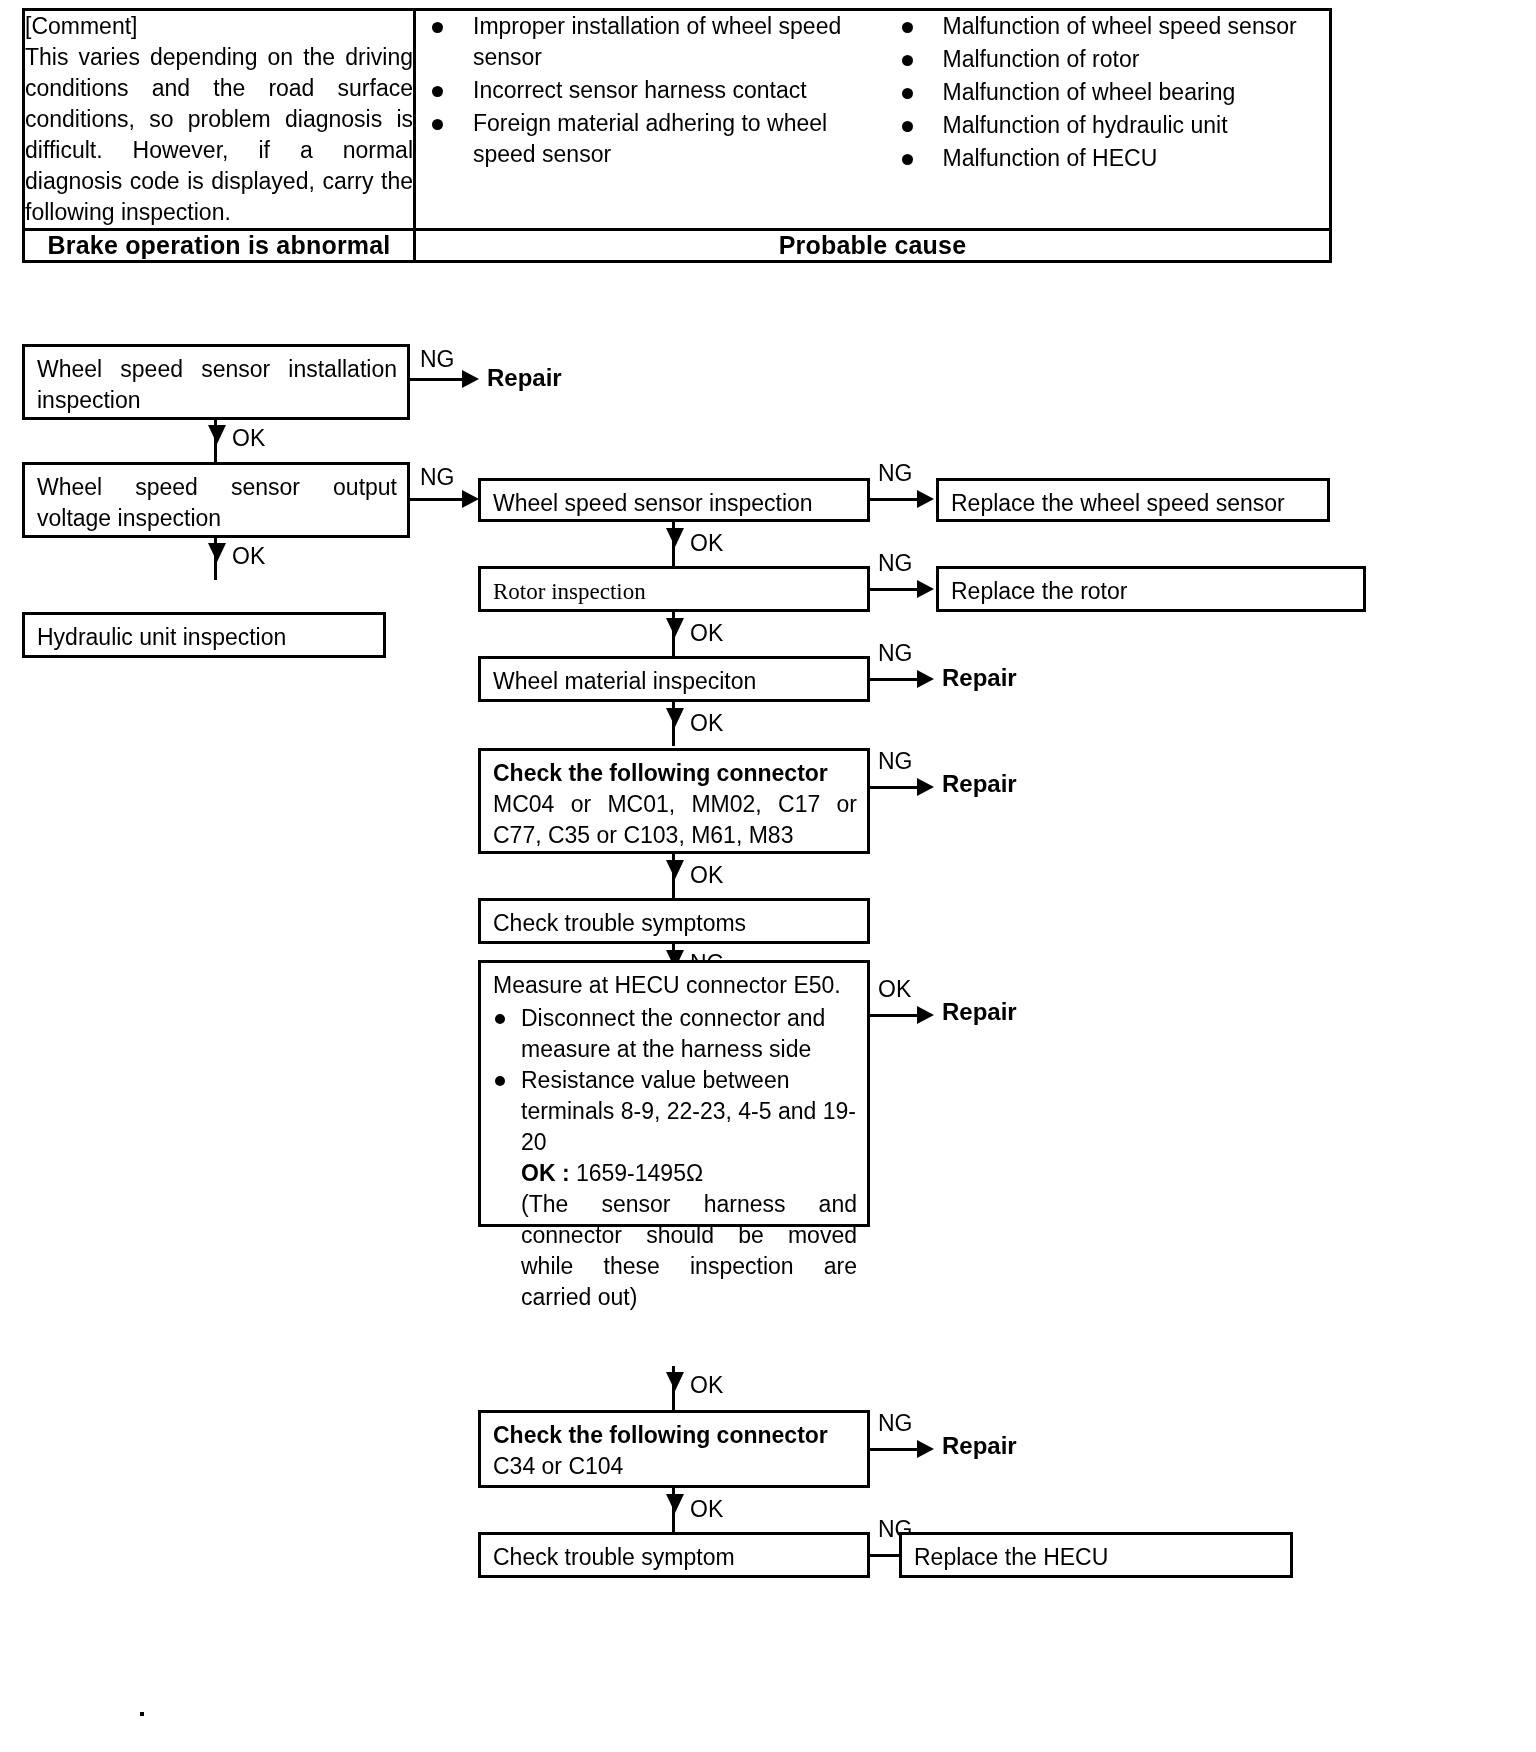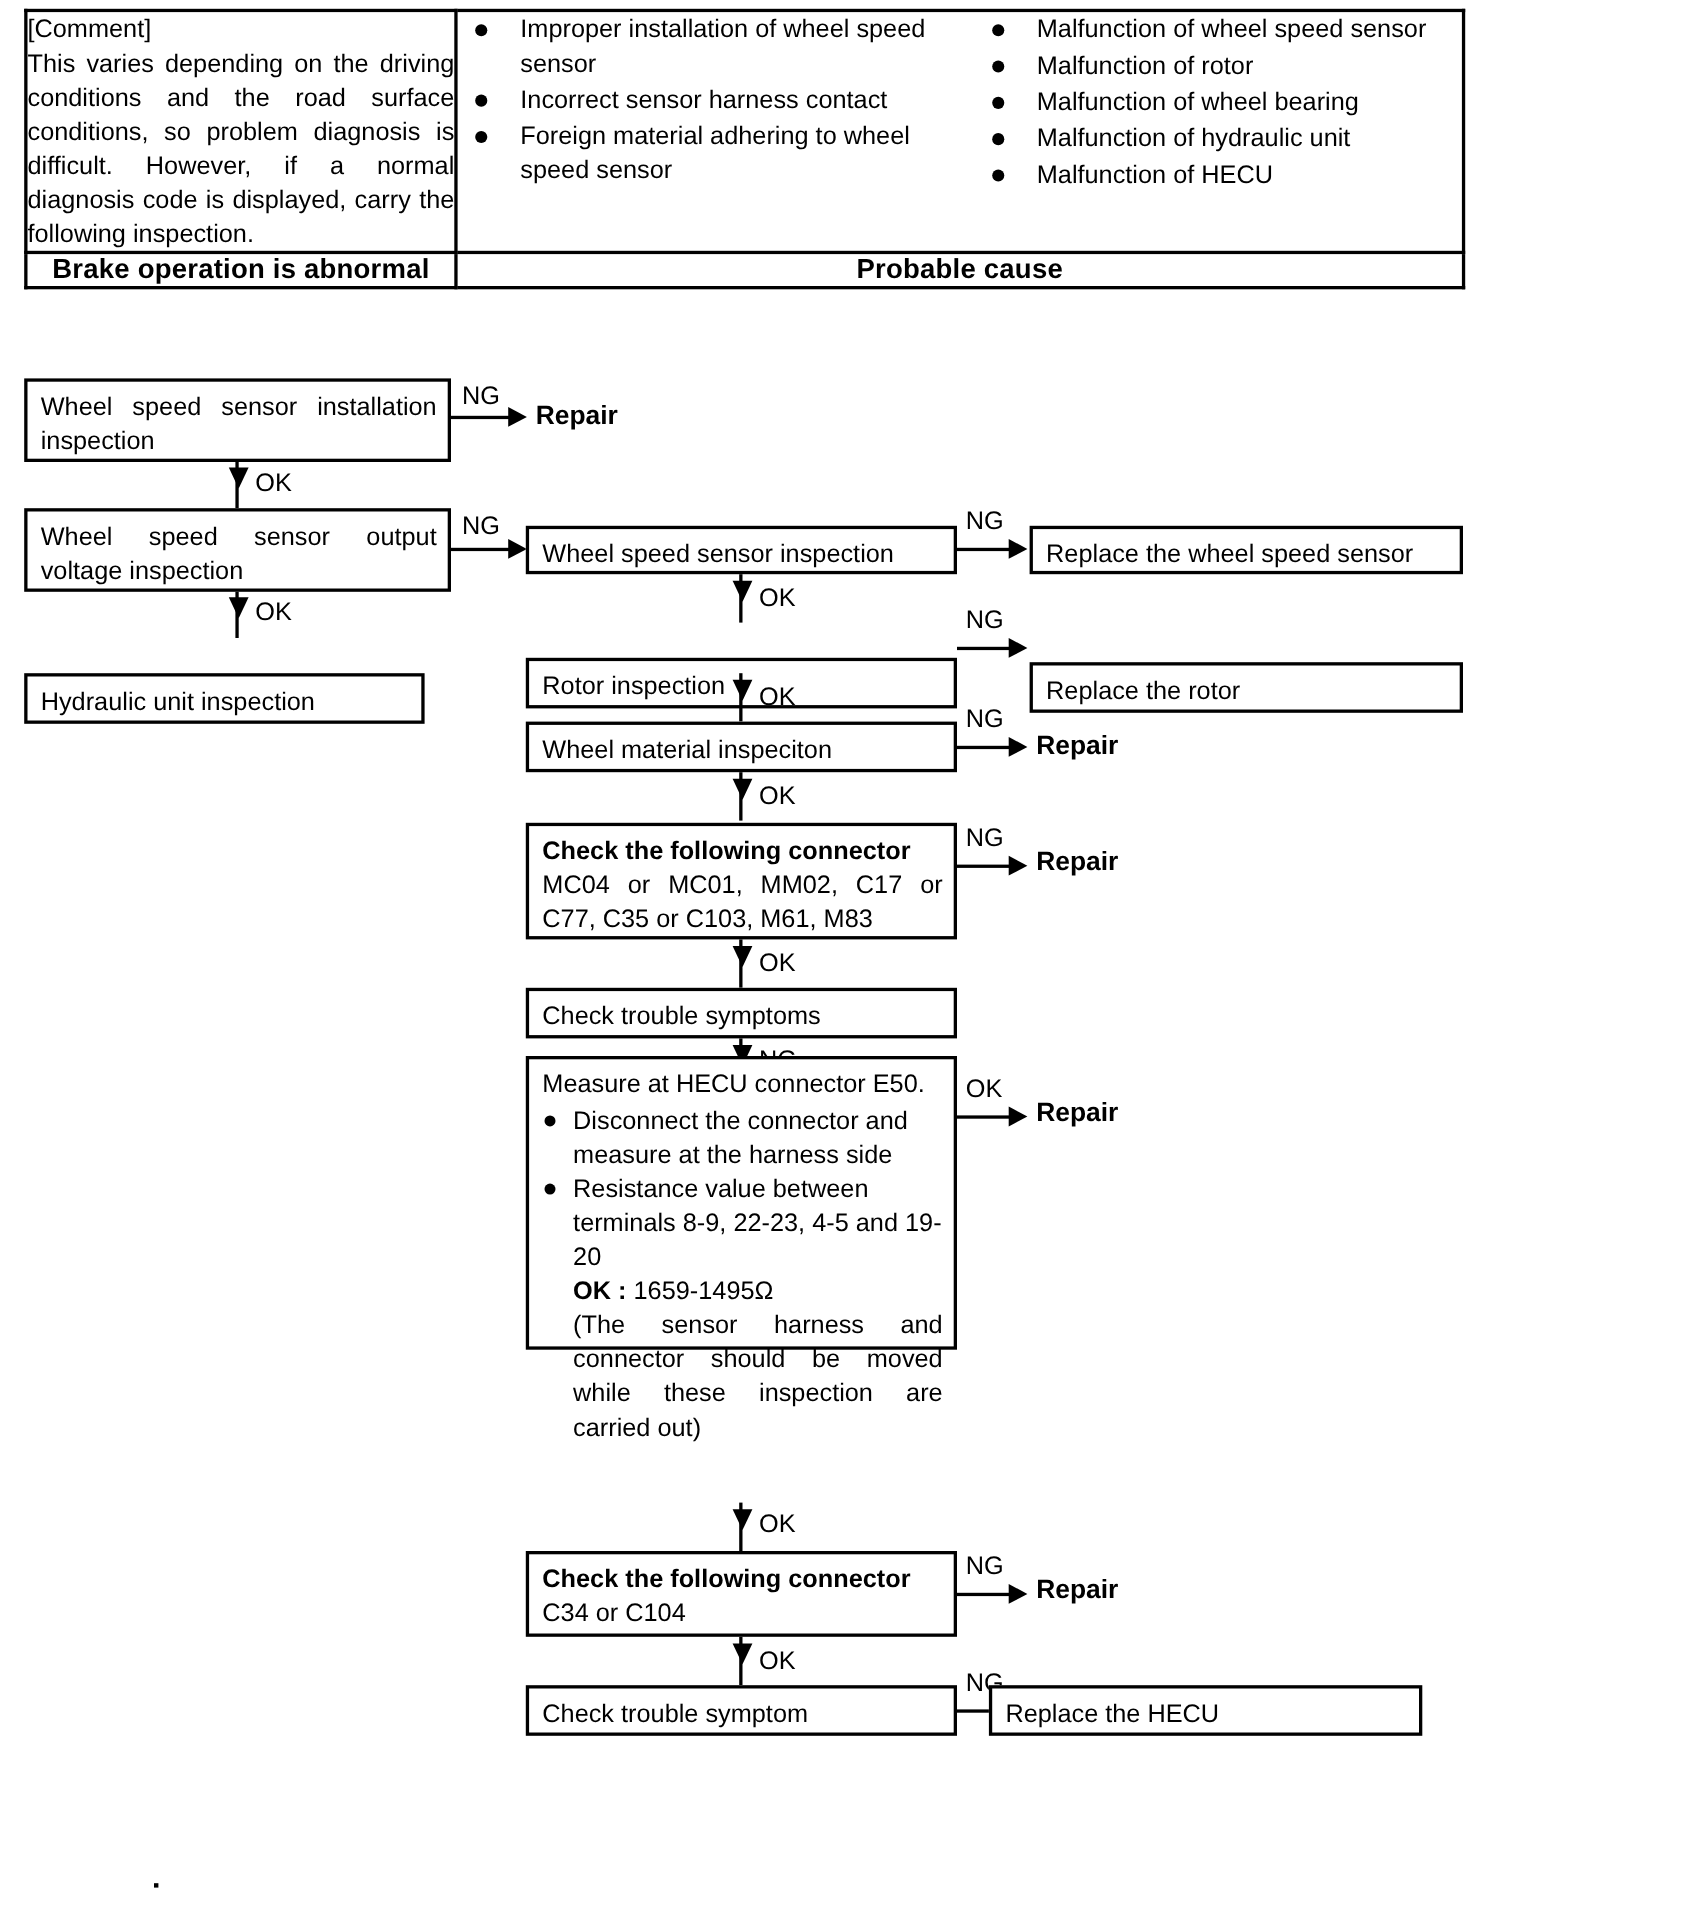--- a/index.html
+++ b/index.html
@@ -163,27 +163,27 @@
 <div class="hline" style="left:870px;top:498px;width:58px;"></div>
 <div class="arr-r" style="left:917px;top:490px;"></div>
 <div class="box" style="left:936px;top:478px;width:394px;height:44px;">
   <div class="bt">Replace the wheel speed sensor</div>
 </div>
 
 <div class="vline" style="left:672px;top:522px;height:44px;"></div>
 <div class="arr-d" style="left:666px;top:528px;"></div>
 <div class="edge-lbl" style="left:690px;top:532px;">OK</div>
 
-<div class="box" style="left:478px;top:598px;width:392px;height:46px;">
+<div class="box" style="left:478px;top:566px;width:392px;height:46px;font-family:Liberation Serif, serif;">
   <div class="bt">Rotor inspection</div>
 </div>
 <div class="edge-lbl" style="left:878px;top:552px;">NG</div>
 <div class="hline" style="left:870px;top:588px;width:58px;"></div>
 <div class="arr-r" style="left:917px;top:580px;"></div>
-<div class="box" style="left:936px;top:566px;width:394px;height:46px;margin-top:36px;">
+<div class="box" style="left:936px;top:566px;width:430px;height:46px;">
   <div class="bt">Replace the rotor</div>
 </div>
 
 <div class="vline" style="left:672px;top:612px;height:44px;"></div>
 <div class="arr-d" style="left:666px;top:618px;"></div>
 <div class="edge-lbl" style="left:690px;top:622px;">OK</div>
 
 <div class="box" style="left:478px;top:656px;width:392px;height:46px;">
   <div class="bt">Wheel material inspeciton</div>
 </div>

